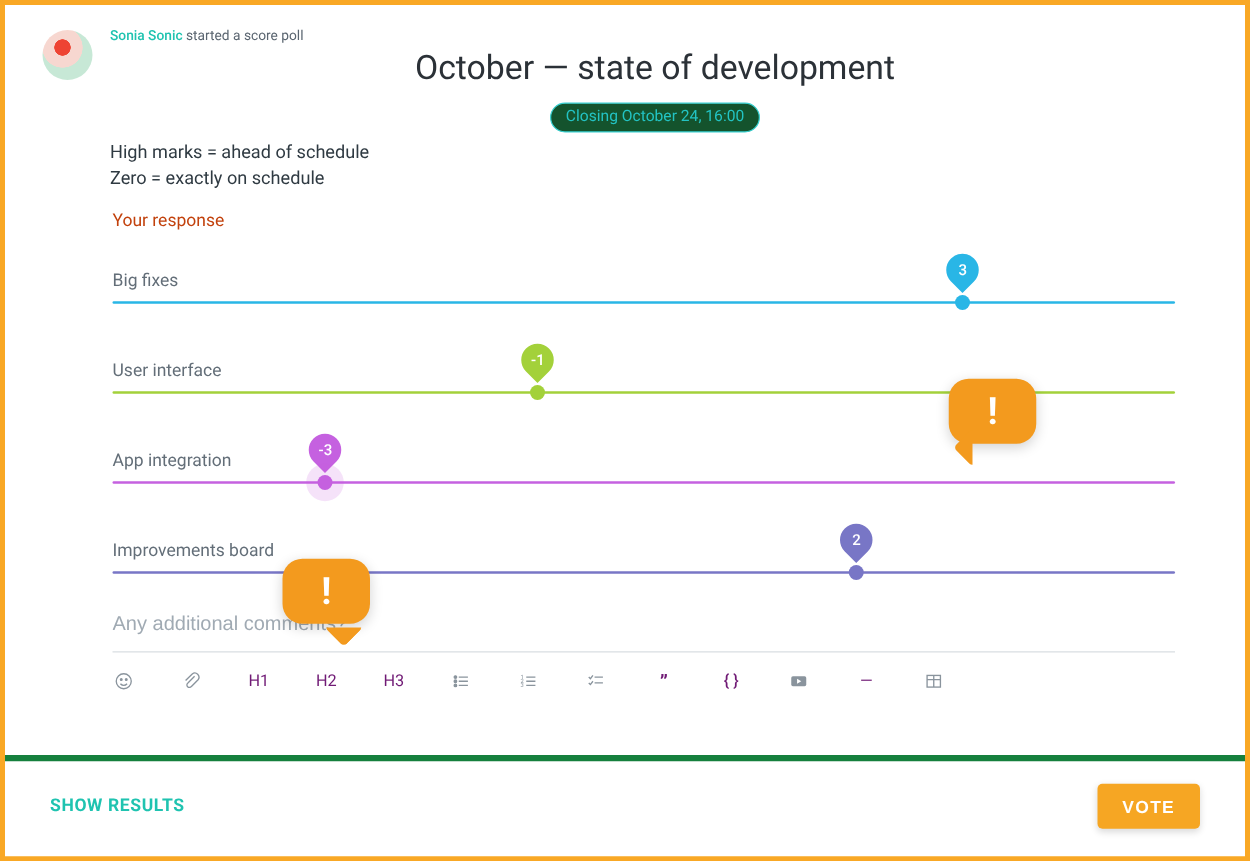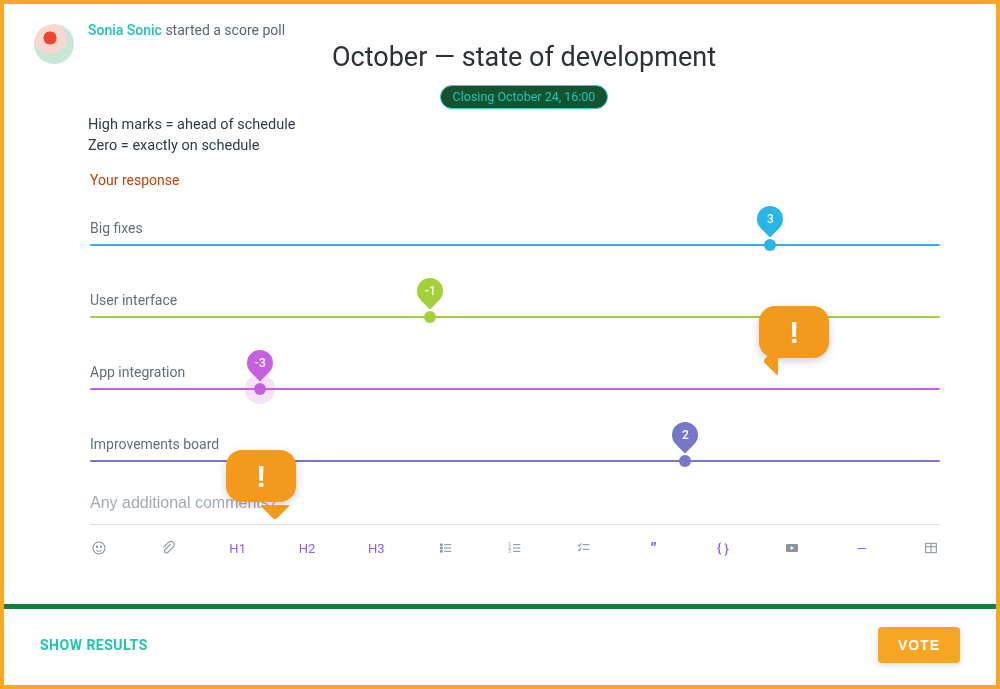--- a/index.html
+++ b/index.html
@@ -23,21 +23,21 @@
       gap:14px;
       padding: 0 36px 0 30px;
     }
     .avatar {
       width:40px; height:40px; border-radius:50%;
       background: radial-gradient(circle at 40% 35%, #e43 0%, #e43 18%, #f7d7d0 19%, #f7d7d0 45%, #c7e8d6 46%);
       flex:0 0 auto;
       margin-top:2px;
     }
     .head-main { flex:1 1 auto; }
-    .byline { font-size: 14px; color:#5a6570; margin-bottom:3px;}
+    .byline { font-size: 11px; color:#5a6570; margin-bottom:3px;}
     .byline .author { color:#1fc3b0; font-weight:500; }
     .timestamp { color:#9aa4ad; font-size:14px; white-space:nowrap; padding-left:10px; padding-top:2px;}
     .title-row { display:flex; align-items:center; gap:12px;flex-direction:column; }
     .title { font-size:27px; font-weight:400; color:#2b3137; }
     .close-pill {
       font-size:12.5px; color:#23c3c3; border:1px solid #37d0d0;
       padding:3px 12px 4px 12px; border-radius:14px; background:#14532d;
       white-space:nowrap;
     }
     .desc { font-size:14.5px; color:#2f3a42; line-height:1.45; margin-top:5px; }
@@ -91,21 +91,21 @@
     
     .comments { margin:26px 20px 0 20px; }
     .comments input {
       width:100%; border:none; border-bottom:1px solid #d9dee2;
       font-size:16px; color:#333; padding:6px 0 12px 0; outline:none;
       background:transparent;
     }
     .comments input::placeholder { color:#a0aab3; }
 
     
-    .toolbar { display:flex; gap:36px; align-items:center; margin:14px 20px 0 20px; color:#8b5cf6; font-size:13px;justify-content:space-between;}
+    .toolbar { display:flex; gap:36px; align-items:center; margin:14px 20px 0 20px; color:#701a75; font-size:13px;}
     .toolbar .tb-item { cursor:pointer; display:inline-flex; align-items:center; justify-content:center; min-width:18px; height:18px;}
     .toolbar svg { width:16px; height:16px; stroke:#8a949d; fill:none; stroke-width:1.6; }
 
     
     .footer { border-top:5px solid #15803d; margin-top:16px; padding:18px 36px 22px 36px; display:flex; align-items:center; justify-content:space-between;}
     .show-results { color:#1fc3b0; font-weight:700; font-size:14px; letter-spacing:.5px; cursor:pointer;}
     .vote-btn { background:#f6a623; color:#fff; border:none; border-radius:4px; padding:10px 20px; font-weight:700; font-size:14px; letter-spacing:1px; cursor:pointer; box-shadow:0 2px 6px rgba(0,0,0,.15);}
   </style>
 </head>
 <body>

